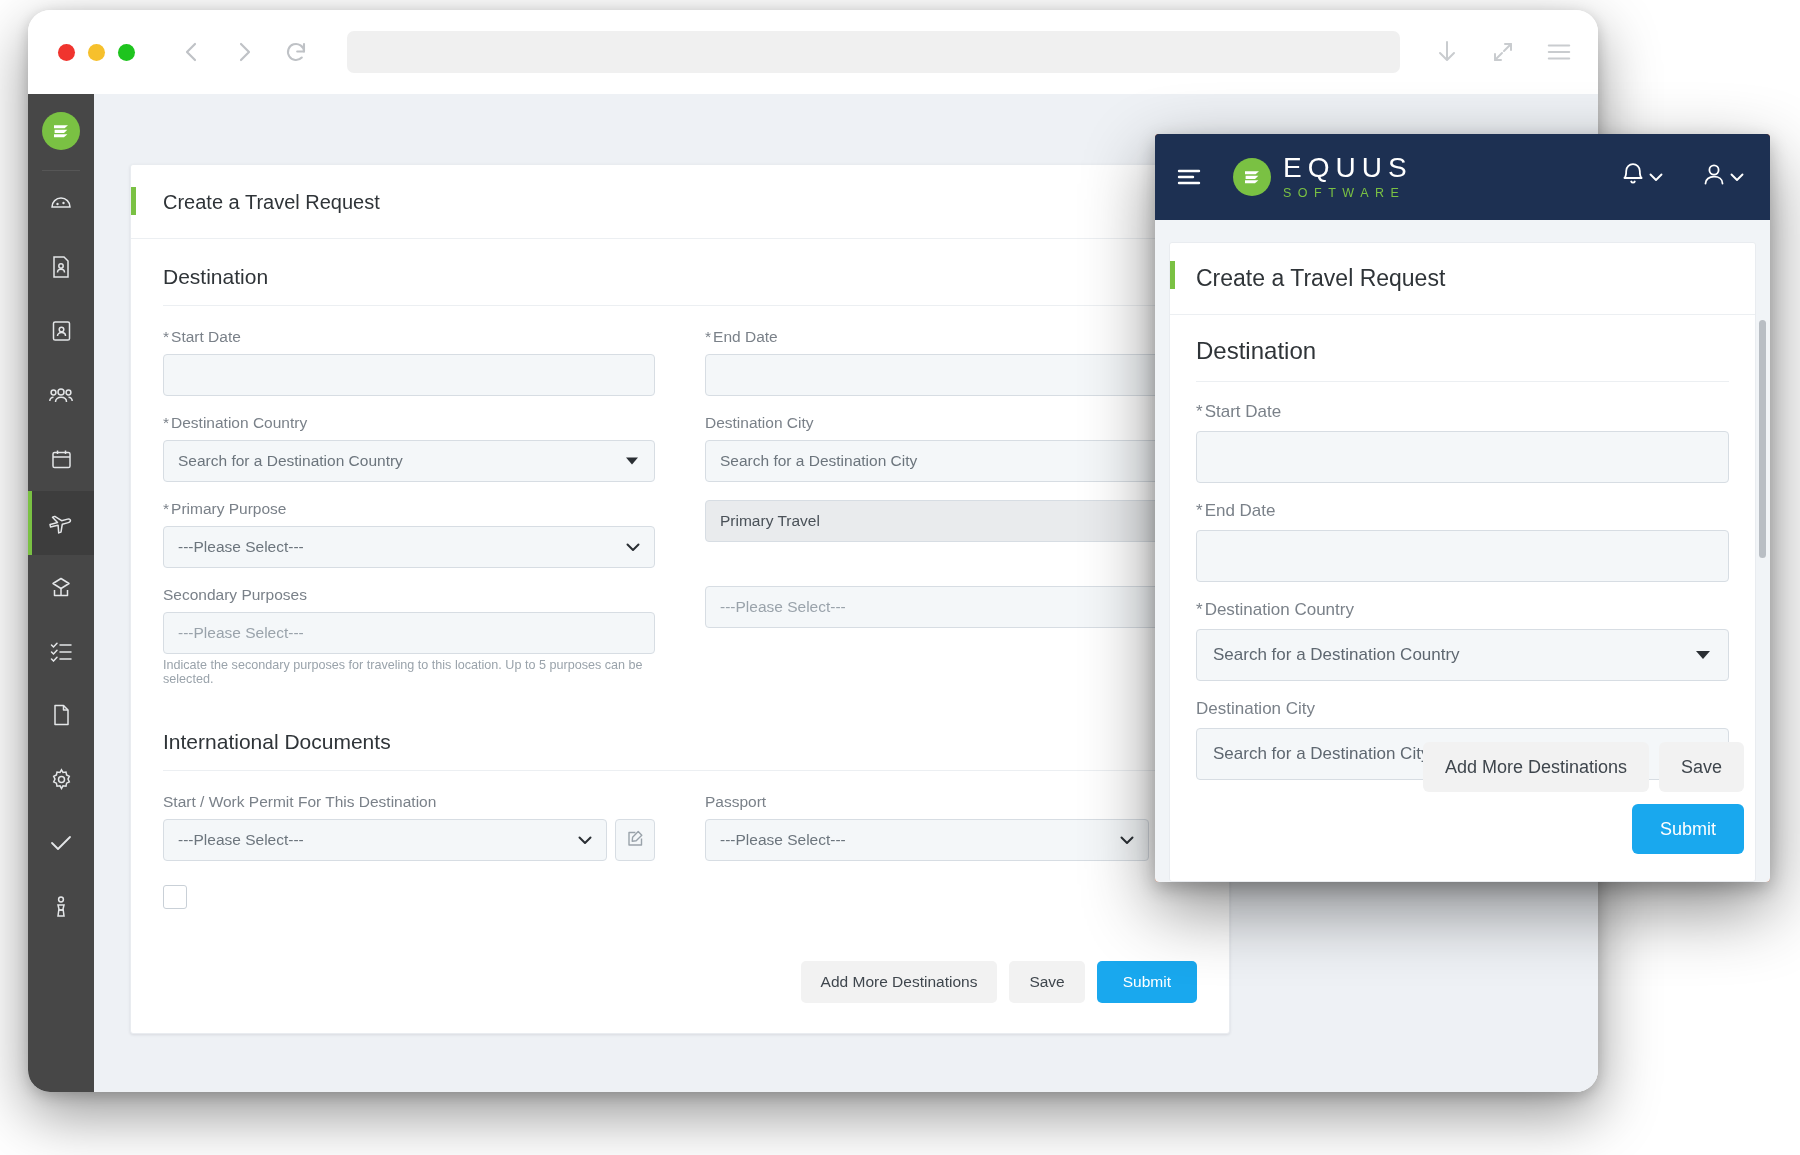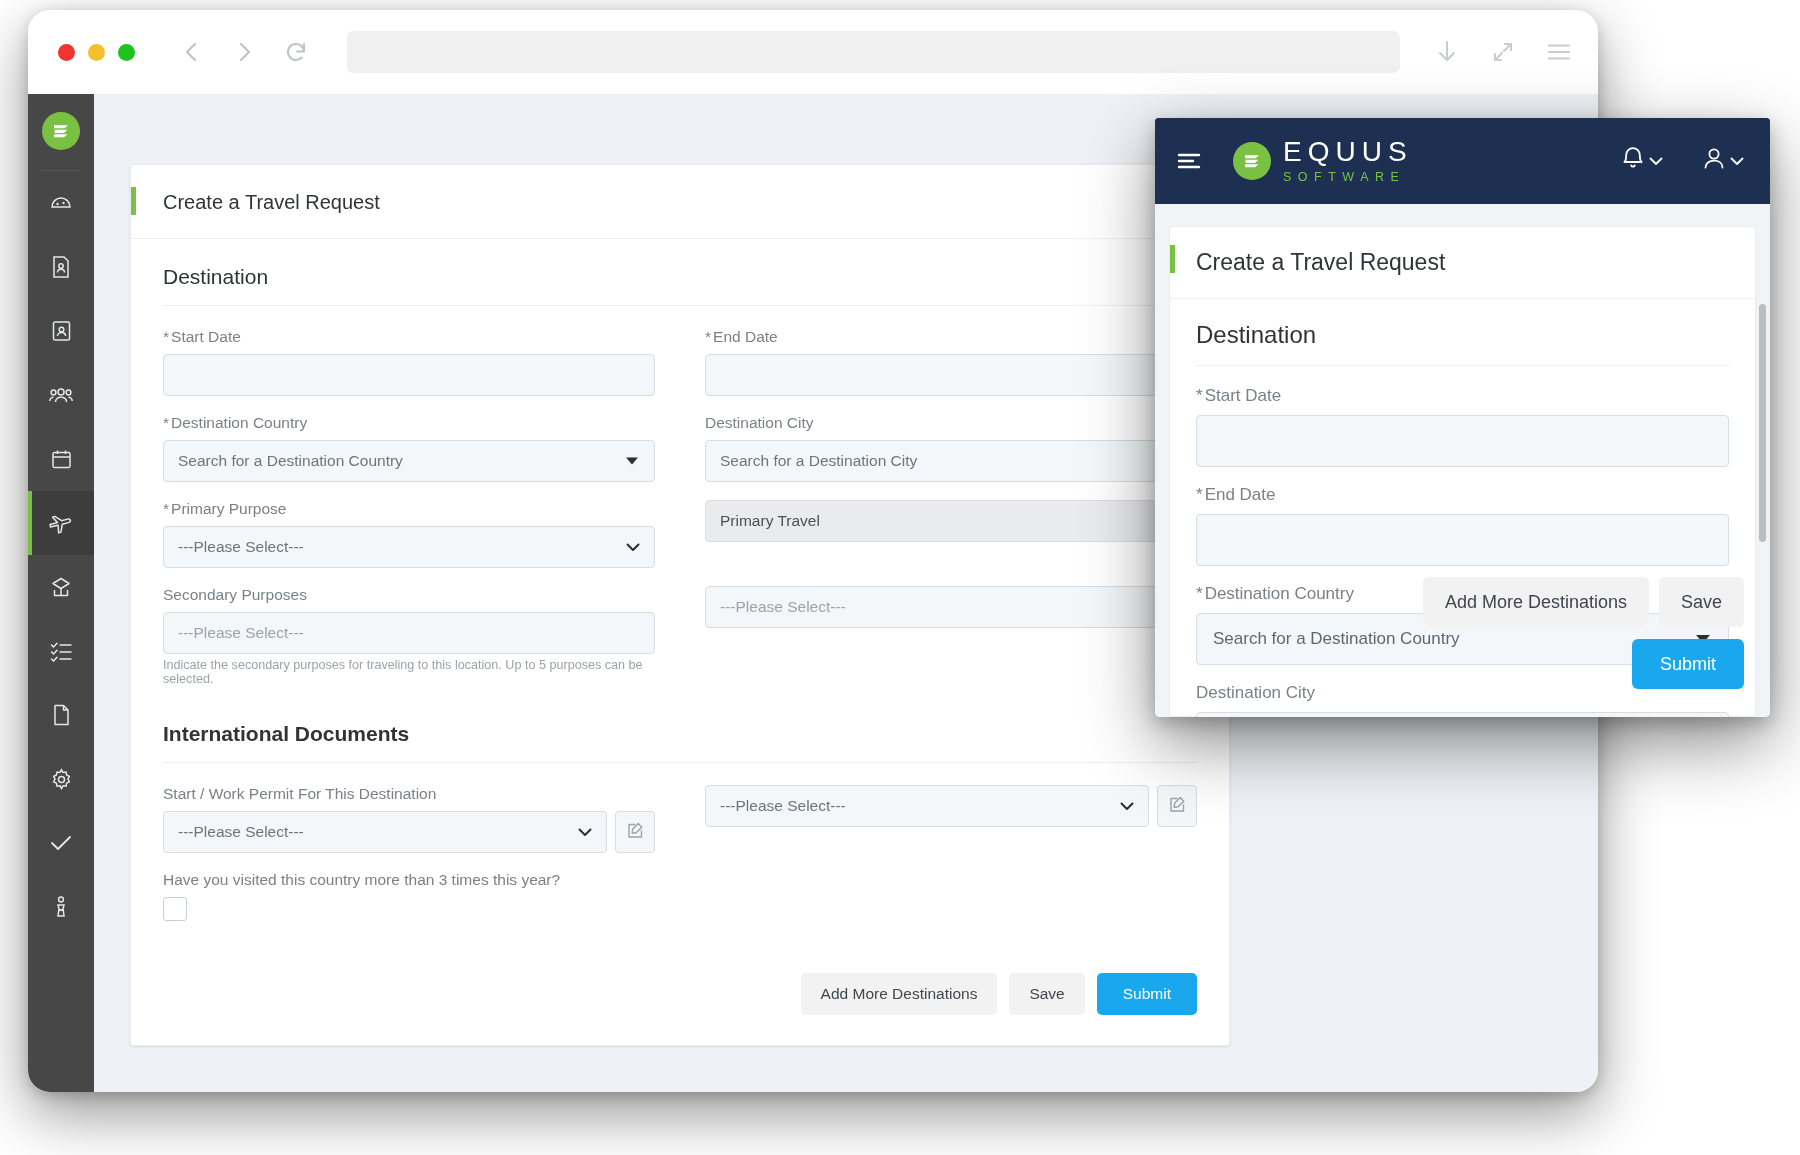--- a/index.html
+++ b/index.html
@@ -117,21 +117,21 @@
   .card-title { font-size: 20px; color:#2f3438; font-weight: 400; }
 
   .card-body { padding: 26px 32px 0 32px; }
 
   .section-title {
     font-size: 21px; color: #2f3438; font-weight: 400;
     padding-bottom: 16px;
     border-bottom: 1px solid #eceff2;
     margin-bottom: 22px;
   }
-  .section-title.sub { margin-top: 18px; font-weight: bold; }
+  .section-title.sub { margin-top: 26px; }
 
   .grid2 { display:flex; gap: 50px; }
   .col { flex: 1; min-width: 0; }
 
   .field { margin-bottom: 18px; }
   .flabel {
     font-size: 15.5px; color: #7a8189; margin-bottom: 8px; display:block; font-weight:400;
   }
   .req { color:#7a8189; margin-right:2px; }
 
@@ -187,22 +187,22 @@
     display:flex; align-items:center; justify-content:center;
     padding: 0 20px; border: none; cursor:pointer;
     font-family:"Liberation Sans", sans-serif;
   }
   .btn.secondary { background:#f2f2f2; color:#3f464d; }
   .btn.primary { background:#19a8ee; color:#fff; padding: 0 26px; }
 
   
   .mobile {
     position:absolute;
-    left: 1155px; top: 118px;
-    width: 615px; height: 599px;
+    left: 1155px; top: 134px;
+    width: 615px; height: 748px;
     background:#c2410c;
     border-radius: 4px;
     box-shadow: 0 26px 70px rgba(0,0,0,0.46), 0 6px 18px rgba(0,0,0,0.22);
     overflow: hidden;
   }
   .m-header {
     height: 86px; background:#1d3052;
     display:flex; align-items:center; padding: 0 26px 0 22px;
     position:relative;
   }
@@ -543,20 +543,21 @@
                             <path d="M14.5 8.6V15H2V2.5h6.4"></path>
                             <path d="M11.2 1.6l3.6 3.6-5.6 5.6-4 .4.4-4z"></path>
                           </svg>
                       </span>
                     </div>
                   </div>
                 </div>
               </div>
               <div class="col">
                 <div class="field">
+                  <label class="flabel"><span>Passport</span></label>
                   <div class="inline-doc">
                     <div class="fctrl">
                       <span class="ph">---Please Select---</span>
                       <span class="caret-chev">
                         <svg width="14" height="9" viewBox="0 0 14 9" fill="none" stroke="currentColor" stroke-width="2" stroke-linecap="round" stroke-linejoin="round">
                             <polyline points="1.5,1.5 7,7 12.5,1.5"></polyline>
                           </svg>
                       </span>
                     </div>
                     <div class="doc-btn">
@@ -566,21 +567,20 @@
                             <path d="M11.2 1.6l3.6 3.6-5.6 5.6-4 .4.4-4z"></path>
                           </svg>
                       </span>
                     </div>
                   </div>
                 </div>
               </div>
             </div>
 
             <div class="field">
-              <label class="flabel">Have you visited this country more than 3 times this year?</label>
               <div class="checkbox"></div>
             </div>
 
             <div class="btnrow">
               <button class="btn secondary">Add More Destinations</button>
               <button class="btn secondary">Save</button>
               <button class="btn primary">Submit</button>
             </div>
 
           </div>

